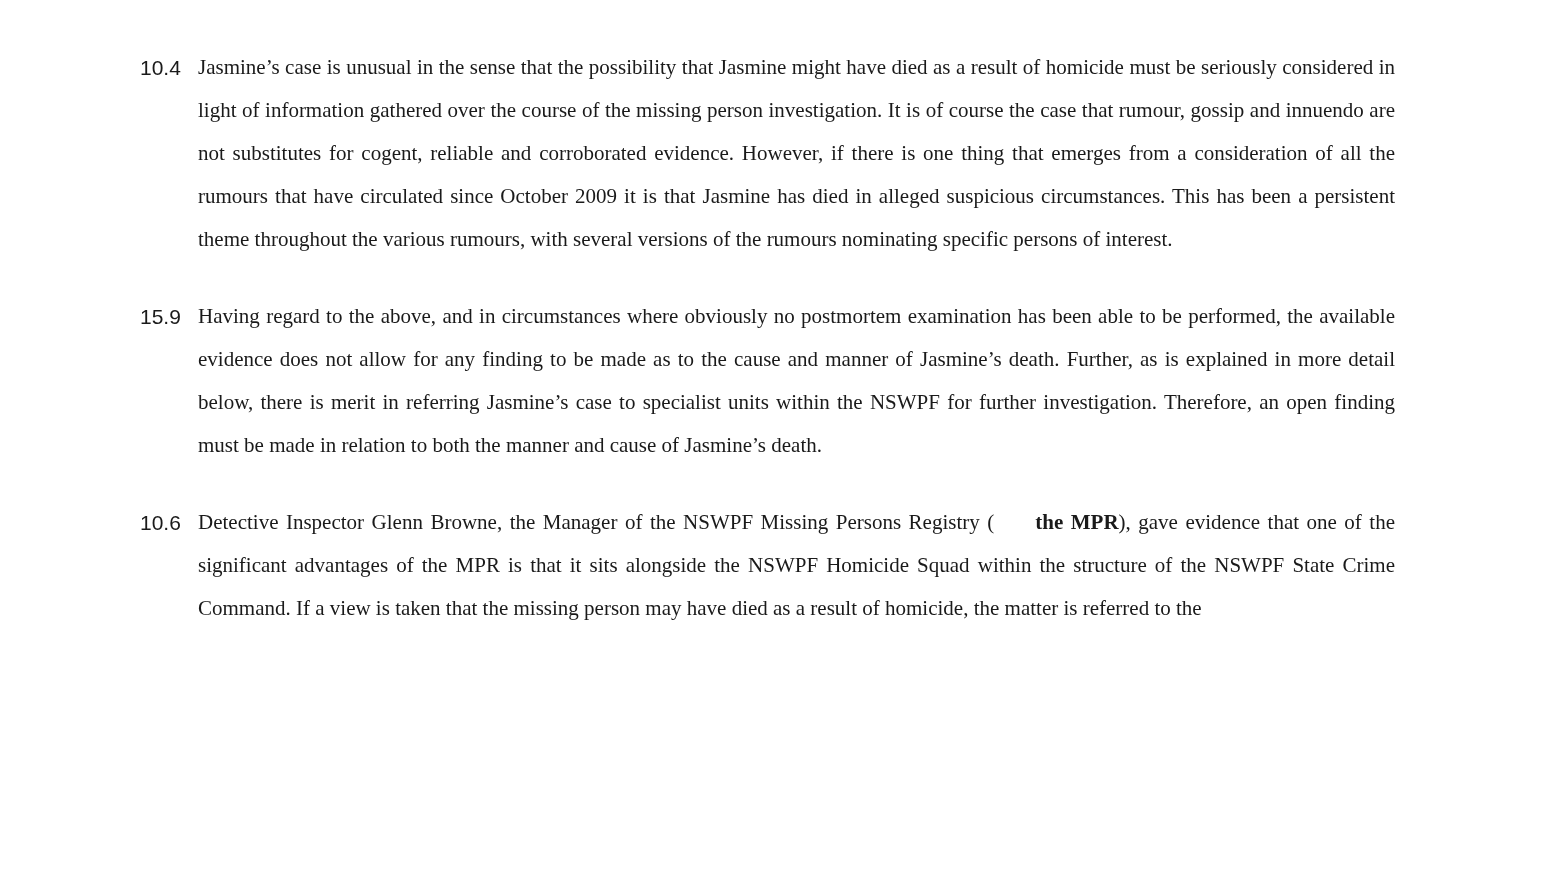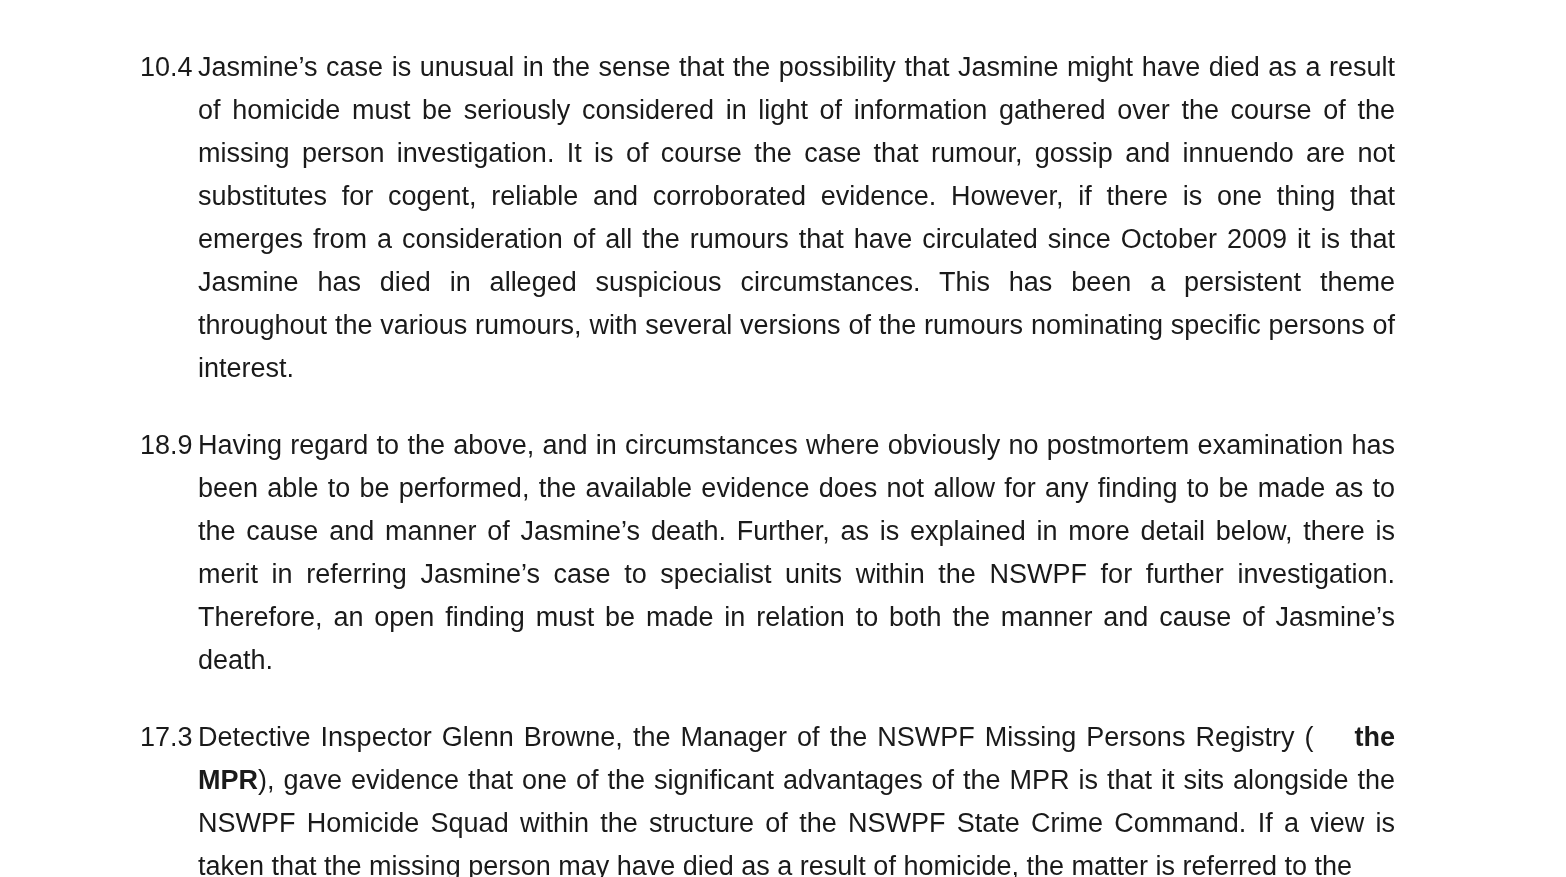--- a/index.html
+++ b/index.html
@@ -10,54 +10,55 @@
   .page {
     position: relative;
     width: 1566px;
     height: 877px;
     background: #ffffff;
     overflow: hidden;
     box-sizing: border-box;
     padding: 46px 171px 0 140px;
     font-family: "Liberation Sans", "DejaVu Sans", sans-serif;
     color: #1a1a1a;
-    font-size: 27px;
+    font-size: 21px;
     line-height: 43px;
   }
   .para {
     display: flex;
     align-items: flex-start;
     margin: 0 0 34px 0;
   }
   .para-number {
     flex: 0 0 58px;
     text-align: left;
   }
   .para-body {
     flex: 1 1 auto;
     text-align: justify;
+    font-family: Liberation Serif, serif;
   }
   .bold {
     font-weight: 700;
     margin-left: 41px;
   }
 </style>
 </head>
 <body>
 
 <div class="page">
 
   <div class="para">
     <div class="para-number">10.4</div>
     <div class="para-body"><span>Jasmine’s case is unusual in the sense that the possibility that Jasmine might have died as a result of homicide must be seriously considered in light of information gathered over the course of the missing person investigation. It is of course the case that rumour, gossip and innuendo are not substitutes for cogent, reliable and corroborated evidence. However, if there is one thing that emerges from a consideration of all the rumours that have circulated since October 2009 it is that Jasmine has died in alleged suspicious circumstances. This has been a persistent theme throughout the various rumours, with several versions of the rumours nominating specific persons of interest.</span></div>
   </div>
 
   <div class="para">
-    <div class="para-number">18.9</div>
+    <div class="para-number">15.9</div>
     <div class="para-body"><span>Having regard to the above, and in circumstances where obviously no postmortem examination has been able to be performed, the available evidence does not allow for any finding to be made as to the cause and manner of Jasmine’s death. Further, as is explained in more detail below, there is merit in referring Jasmine’s case to specialist units within the NSWPF for further investigation. Therefore, an open finding must be made in relation to both the manner and cause of Jasmine’s death.</span></div>
   </div>
 
   <div class="para">
-    <div class="para-number">17.3</div>
+    <div class="para-number">10.6</div>
     <div class="para-body"><span>Detective Inspector Glenn Browne, the Manager of the NSWPF Missing Persons Registry (</span><span class="bold">the MPR</span><span>), gave evidence that one of the significant advantages of the MPR is that it sits alongside the NSWPF Homicide Squad within the structure of the NSWPF State Crime Command. If a view is taken that the missing person may have died as a result of homicide, the matter is referred to the</span></div>
   </div>
 
 </div>
 
 </body></html>

